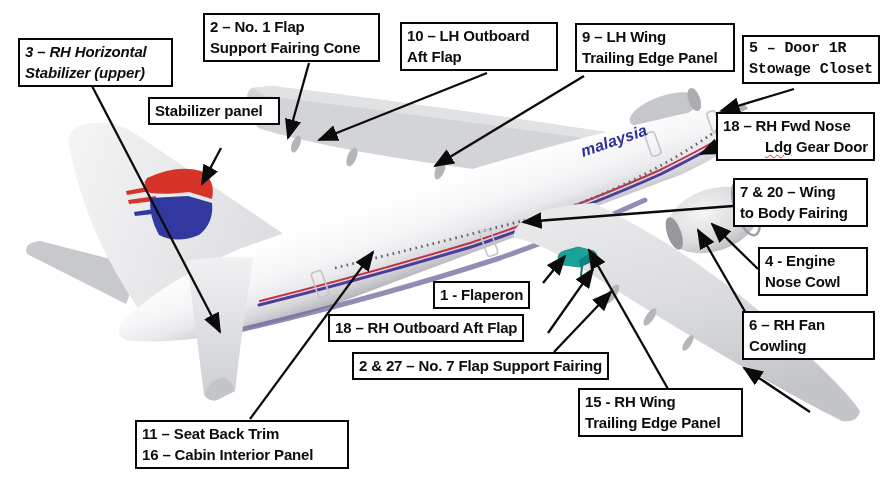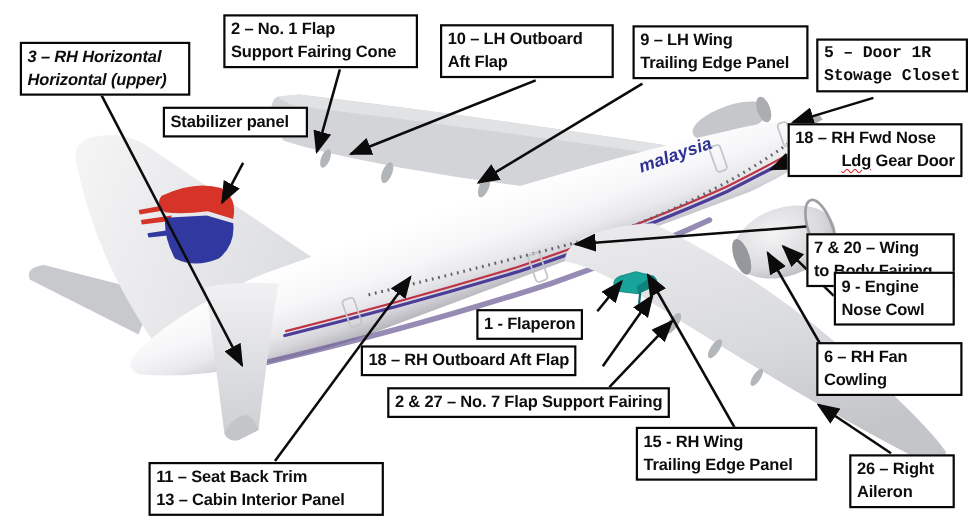--- a/index.html
+++ b/index.html
@@ -149,21 +149,21 @@
     <line class="ld" x1="548" y1="333" x2="593" y2="269" marker-end="url(#ah)"></line>
     <line class="ld" x1="554" y1="352" x2="611" y2="292" marker-end="url(#ah)"></line>
     <line class="ld" x1="668" y1="389" x2="589" y2="250" marker-end="url(#ah)"></line>
     <line class="ld" x1="810" y1="412" x2="744" y2="368" marker-end="url(#ah)"></line>
     <line class="ld" x1="250" y1="419" x2="373" y2="252" marker-end="url(#ah)"></line>
   </g>
 </svg>
 
 <div class="co" style="left:18px;top:38px;min-width:155px;font-style:italic;">
   <div class="ln">3 – RH Horizontal</div>
-  <div class="ln">Horizontal (upper)</div>
+  <div class="ln">Stabilizer (upper)</div>
 </div>
 
 <div class="co" style="left:203px;top:13px;min-width:177px;">
   <div class="ln">2 – No. 1 Flap</div>
   <div class="ln">Support Fairing Cone</div>
 </div>
 
 <div class="co" style="left:148px;top:97px;min-width:132px;">
   <div class="ln">Stabilizer panel</div>
 </div>
@@ -181,27 +181,27 @@
 <div class="co" style="left:742px;top:35px;min-width:131px;font-family:Liberation Mono, monospace;">
   <div class="ln">5 – Door 1R</div>
   <div class="ln">Stowage Closet</div>
 </div>
 
 <div class="co" style="left:716px;top:112px;min-width:159px;">
   <div class="ln">18 – RH Fwd Nose</div>
   <div class="ln ln2-right"><span class="misspell">Ldg</span> <span>Gear Door</span></div>
 </div>
 
-<div class="co" style="left:733px;top:178px;min-width:135px;margin-top:34px;">
+<div class="co" style="left:733px;top:178px;min-width:135px;">
   <div class="ln">7 &amp; 20 – Wing</div>
   <div class="ln">to Body Fairing</div>
 </div>
 
 <div class="co" style="left:758px;top:247px;min-width:110px;">
-  <div class="ln">9 - Engine</div>
+  <div class="ln">4 - Engine</div>
   <div class="ln">Nose Cowl</div>
 </div>
 
 <div class="co" style="left:742px;top:311px;min-width:133px;">
   <div class="ln">6 – RH Fan</div>
   <div class="ln">Cowling</div>
 </div>
 
 <div class="co" style="left:433px;top:281px;">
   <div class="ln">1 - Flaperon</div>
@@ -213,23 +213,19 @@
 
 <div class="co" style="left:352px;top:352px;">
   <div class="ln">2 &amp; 27 – No. 7 Flap Support Fairing</div>
 </div>
 
 <div class="co" style="left:578px;top:388px;min-width:165px;">
   <div class="ln">15 - RH Wing</div>
   <div class="ln">Trailing Edge Panel</div>
 </div>
 
-<div class="co" style="left:772px;top:413px;min-width:96px;">
-  <div class="ln">26 – Right</div>
-  <div class="ln">Aileron</div>
-</div>
 
 <div class="co" style="left:135px;top:420px;min-width:214px;">
   <div class="ln">11 – Seat Back Trim</div>
-  <div class="ln">13 – Cabin Interior Panel</div>
+  <div class="ln">16 – Cabin Interior Panel</div>
 </div>
 
 </div>
 
 </body></html>

